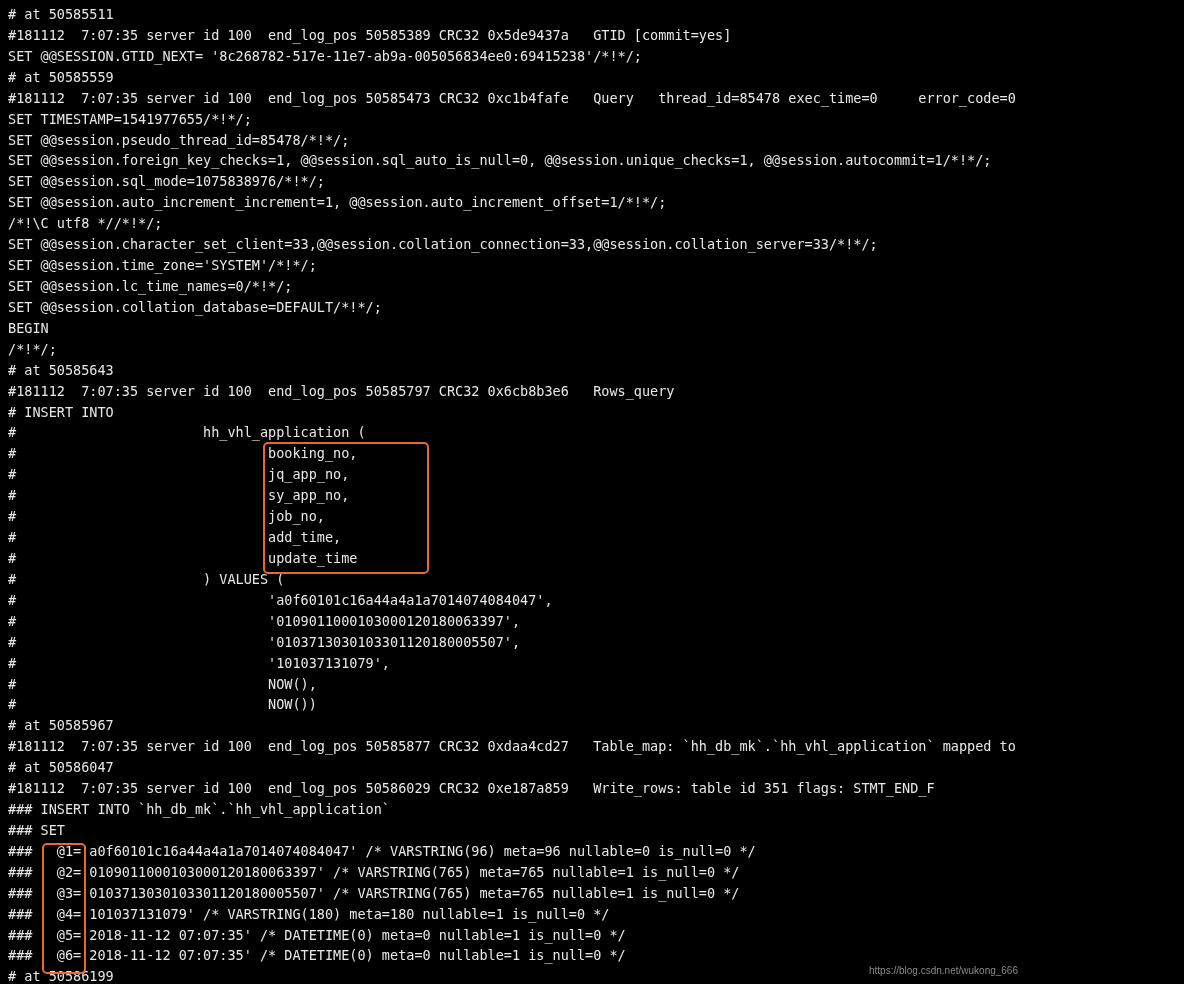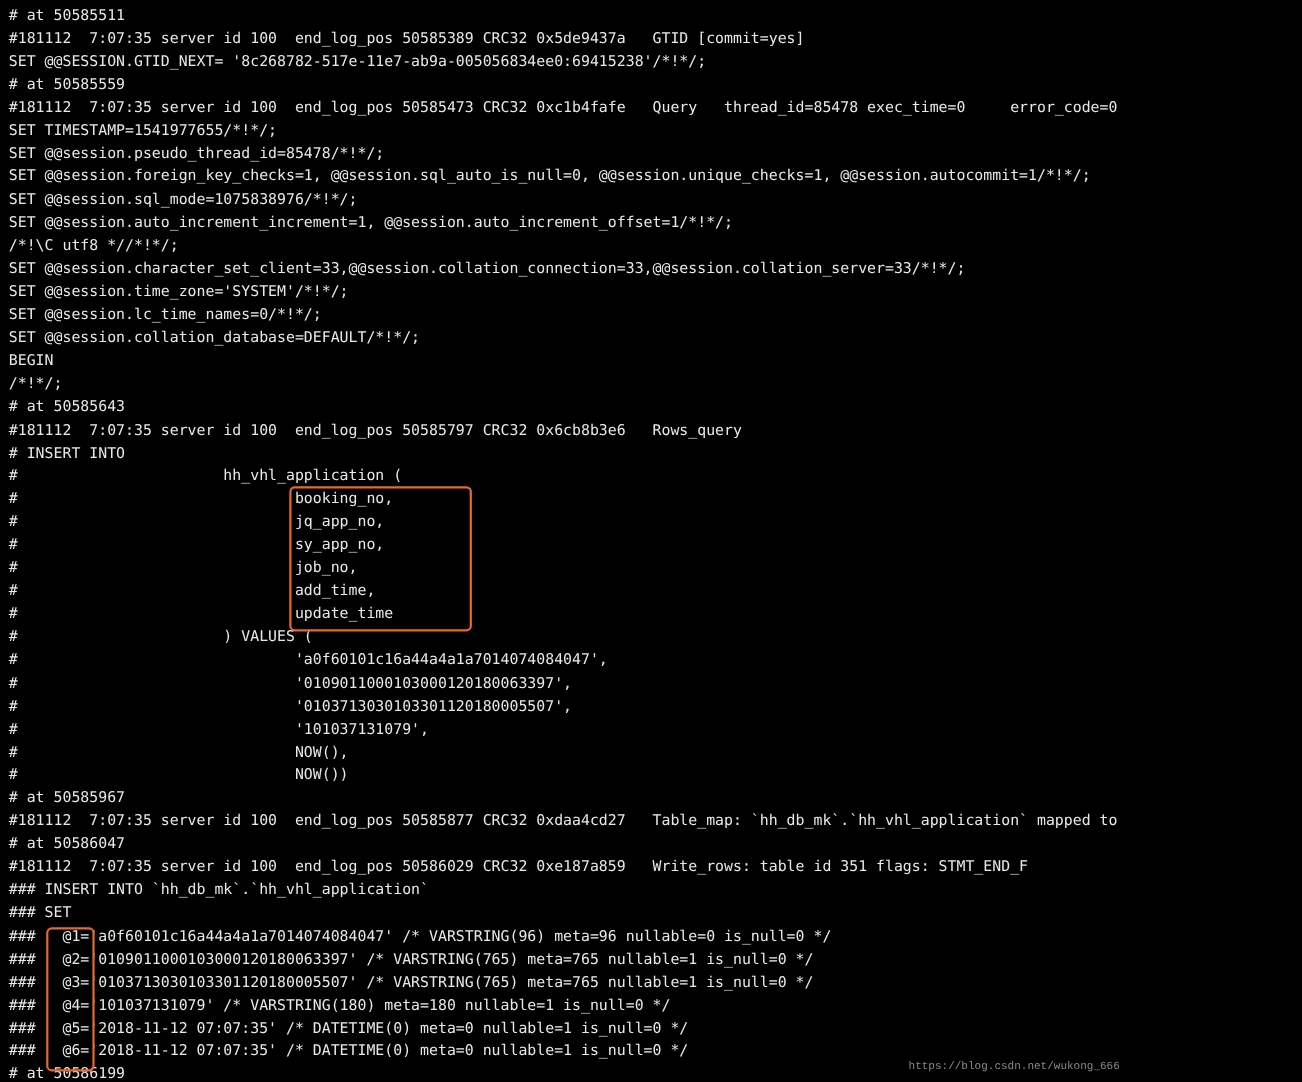--- a/index.html
+++ b/index.html
@@ -1,19 +1,19 @@
 <!DOCTYPE html>
 <html><head>
 <meta charset="utf-8">
 <style>
   html,body{margin:0;padding:0;background:#000;color:#e8e8e8;font-family:Menlo,Consolas,"DejaVu Sans Mono",monospace;font-size:13.5px;line-height:1.55;}
   .screen{position:relative;width:1024px;height:984px;overflow:hidden;}
   pre{margin:0;padding:4px 8px 0 8px;white-space:pre;}
   .hl1{position:absolute;border:2px solid #e8692b;border-radius:5px;}
-  .wm{position:absolute;right:6px;bottom:6px;font-size:10px;color:#8a8a8a;font-family:Liberation Mono, monospace;margin-top:31px;}
+  .wm{position:absolute;right:6px;bottom:6px;font-size:10px;color:#8a8a8a;font-family:Liberation Sans, sans-serif;margin-top:31px;}
 </style>
 </head>
 <body>
 
 <div class="screen">
 
   <pre id="out"># at 50585511
 #181112  7:07:35 server id 100  end_log_pos 50585389 CRC32 0x5de9437a   GTID [commit=yes]
 SET @@SESSION.GTID_NEXT= '8c268782-517e-11e7-ab9a-005056834ee0:69415238'/*!*/;
 # at 50585559

